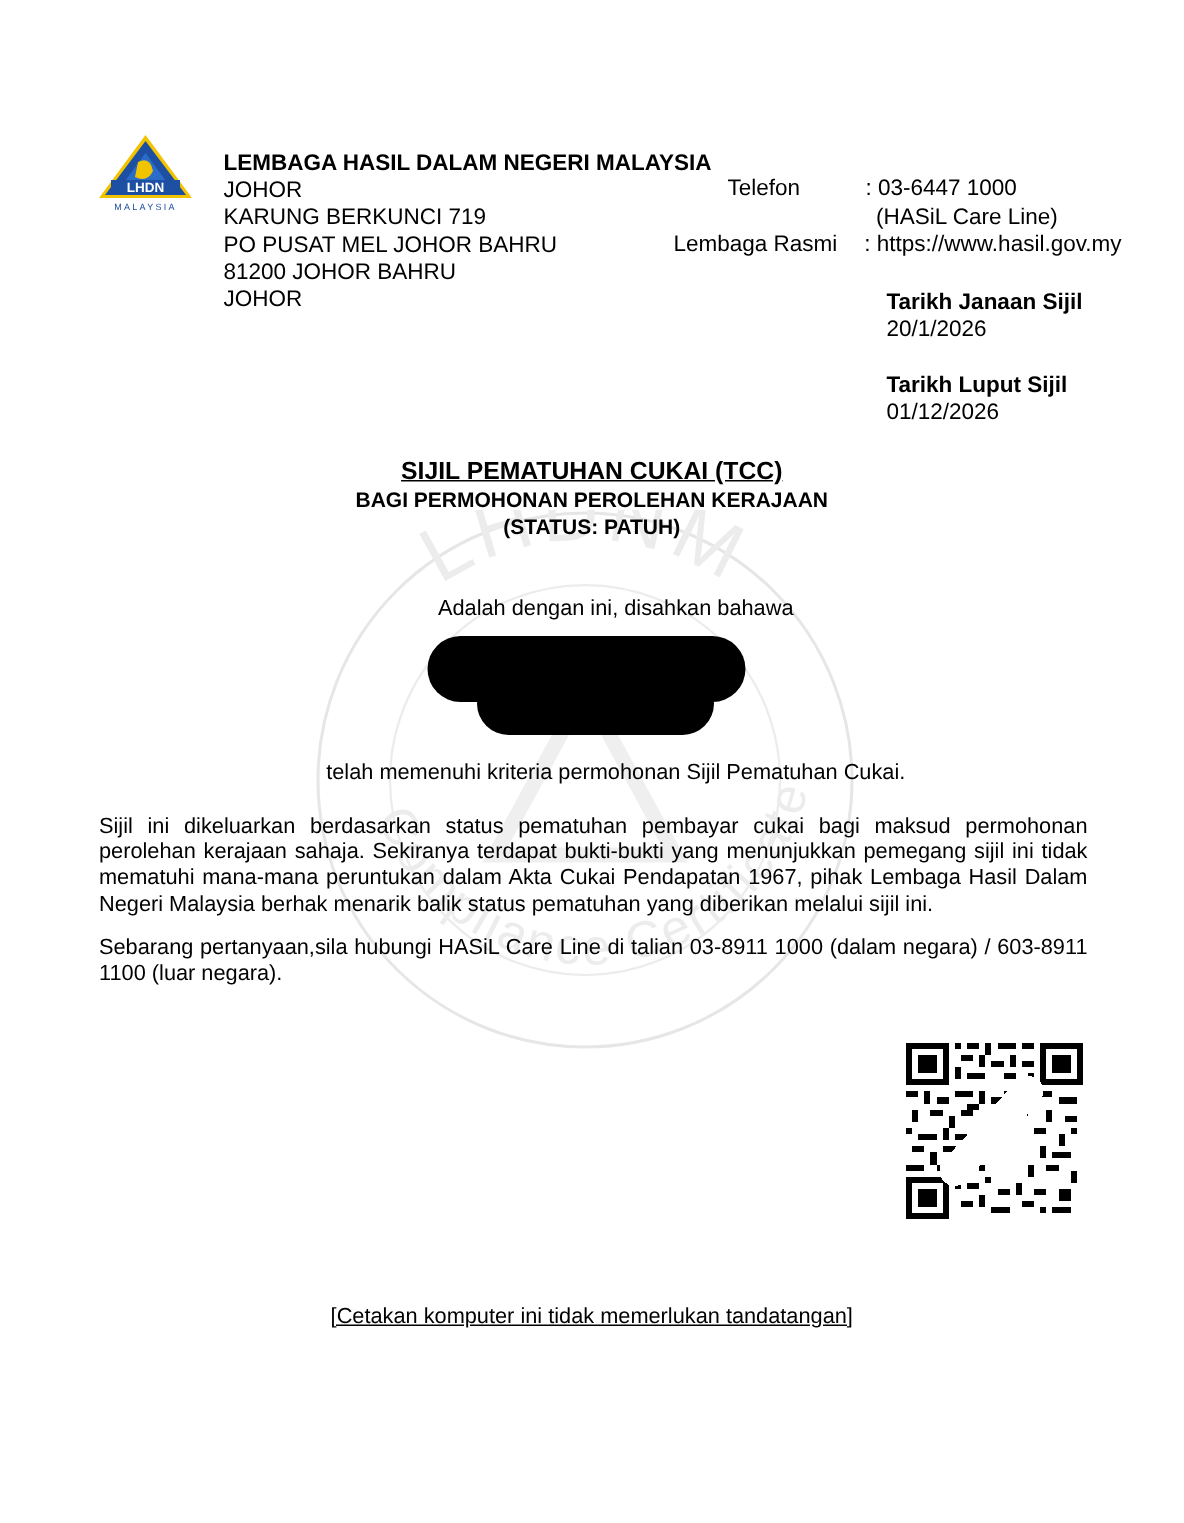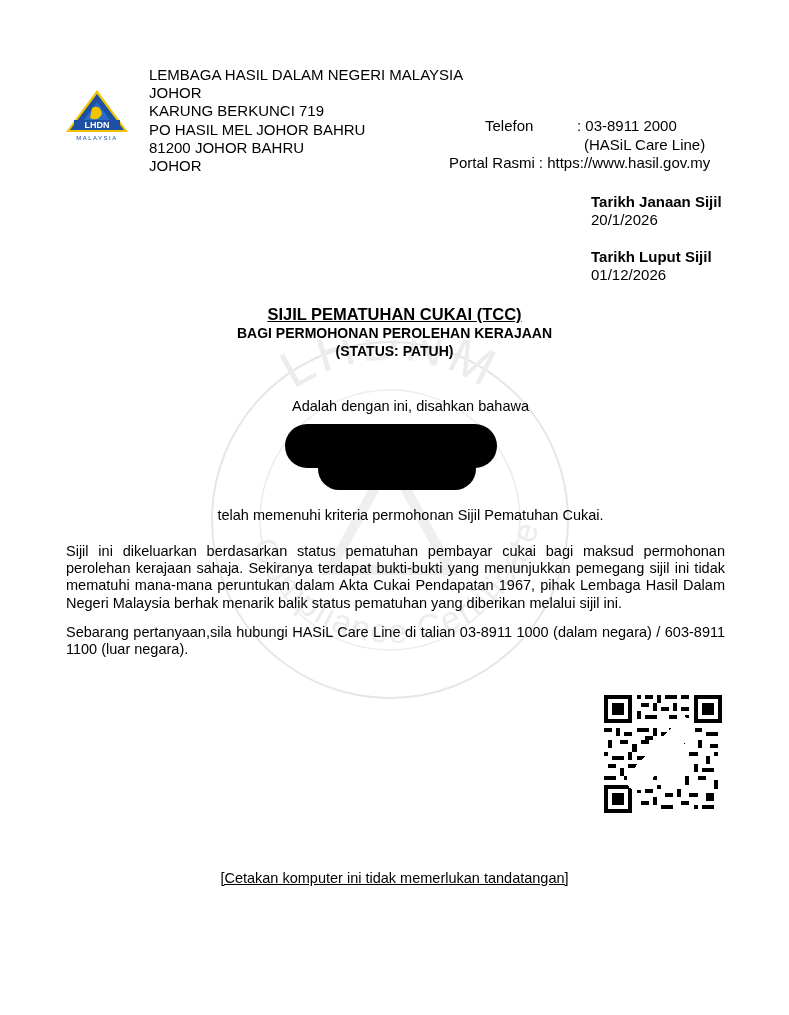--- a/index.html
+++ b/index.html
@@ -1,21 +1,21 @@
 <!DOCTYPE html>
 <html><head>
   <meta charset="utf-8">
   <style>
     html, body { margin: 0; padding: 0; background: #ffffff; }
     body {
       width: 789px; height: 1015px; position: relative; overflow: hidden;
       font-family: "Liberation Sans", sans-serif; color: #000;
     }
     .abs { position: absolute; }
-    .bold { font-weight: normal; }
+    .bold { font-weight: bold; margin-top: 34px; }
 
     
     .watermark {
       position: absolute; left: 180px; top: 340px; width: 420px; height: 360px;
       pointer-events: none;
     }
 
     
     .logo { left: 64px; top: 88px; width: 70px; height: 54px; }
 
@@ -78,37 +78,37 @@
     <rect x="10" y="32" width="46" height="9" fill="#1d4fa3"></rect>
     <text x="33" y="40" text-anchor="middle" font-family="Liberation Sans, sans-serif" font-weight="bold" font-size="9" fill="#fff">LHDN</text>
     <text x="33" y="52" text-anchor="middle" font-family="Liberation Sans, sans-serif" font-size="6" letter-spacing="1.5" fill="#1d4fa3">MALAYSIA</text>
   </svg>
 </div>
 
 <div class="abs org">
   <div class="bold">LEMBAGA HASIL DALAM NEGERI MALAYSIA</div>
   <div>JOHOR</div>
   <div>KARUNG BERKUNCI 719</div>
-  <div>PO HASIL MEL JOHOR BAHRU</div>
+  <div>PO PUSAT MEL JOHOR BAHRU</div>
   <div>81200 JOHOR BAHRU</div>
   <div>JOHOR</div>
 </div>
 
 <div class="abs contact">
   <div class="row">
     <span class="lbl">Telefon</span>
-    <span>: 03-8911 2000</span>
+    <span>: 03-6447 1000</span>
   </div>
   <div class="row">
     <span class="lbl"></span>
     <span style="padding-left:7px">(HASiL Care Line)</span>
   </div>
   <div class="row">
-    <span>Portal Rasmi</span>
-    <span style="padding-left:4px">: https://www.hasil.gov.my</span>
+    <span>Lembaga Rasmi</span>
+    <span style="padding-left:18px">: https://www.hasil.gov.my</span>
   </div>
 </div>
 
 <div class="abs dates">
   <div class="lbl">Tarikh Janaan Sijil</div>
   <div class="val">20/1/2026</div>
   <div style="height:19px"></div>
   <div class="lbl">Tarikh Luput Sijil</div>
   <div class="val">01/12/2026</div>
 </div>

